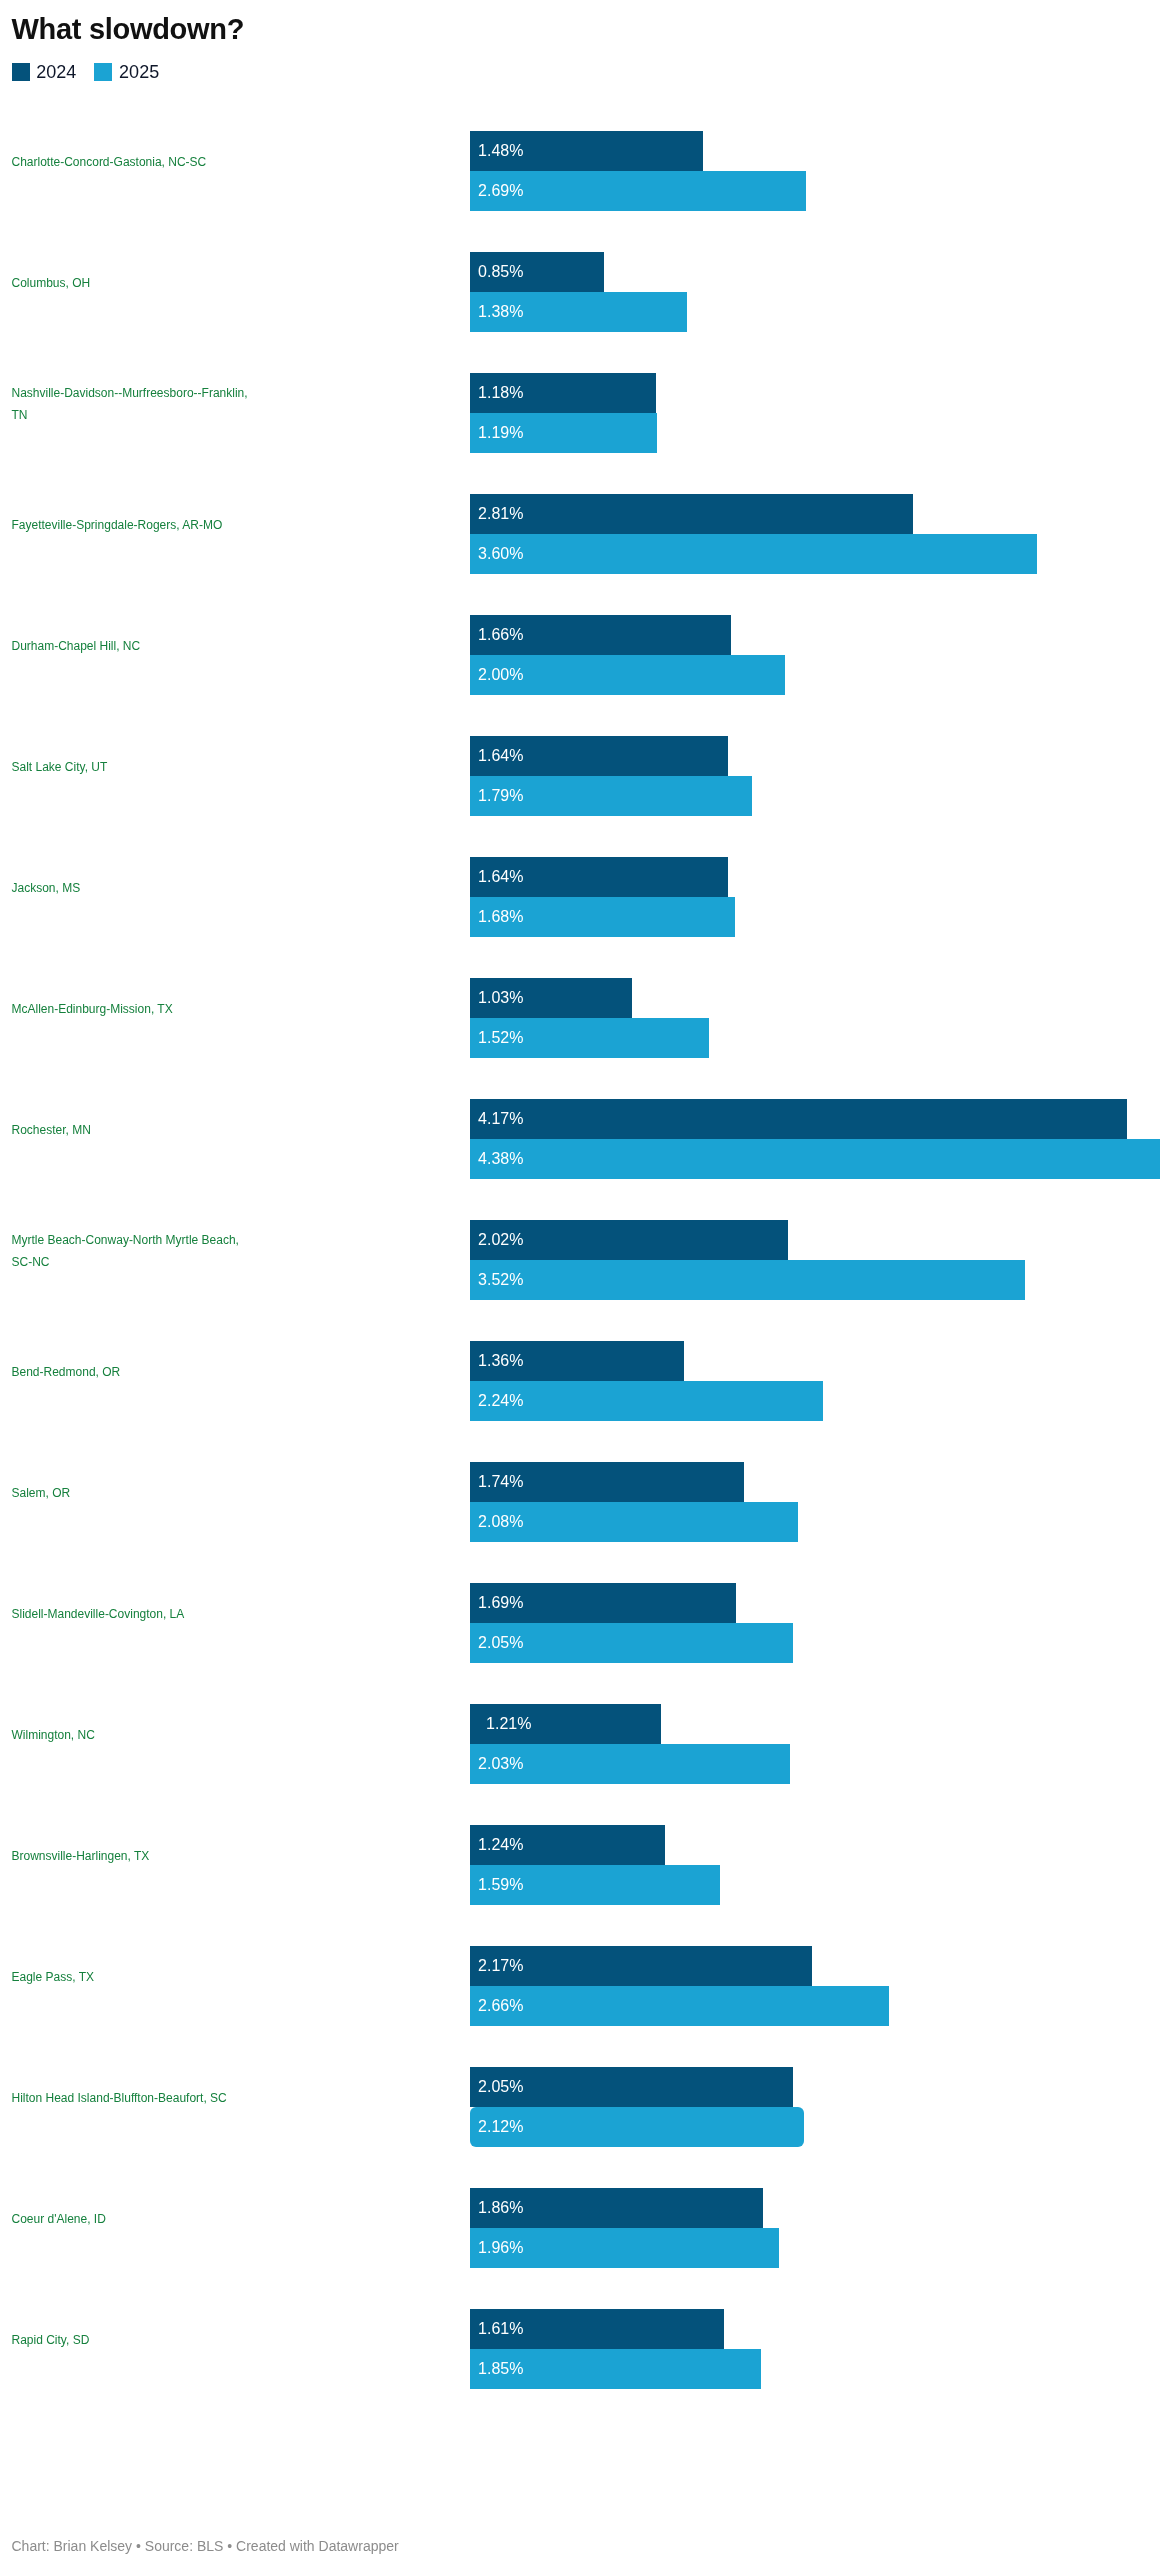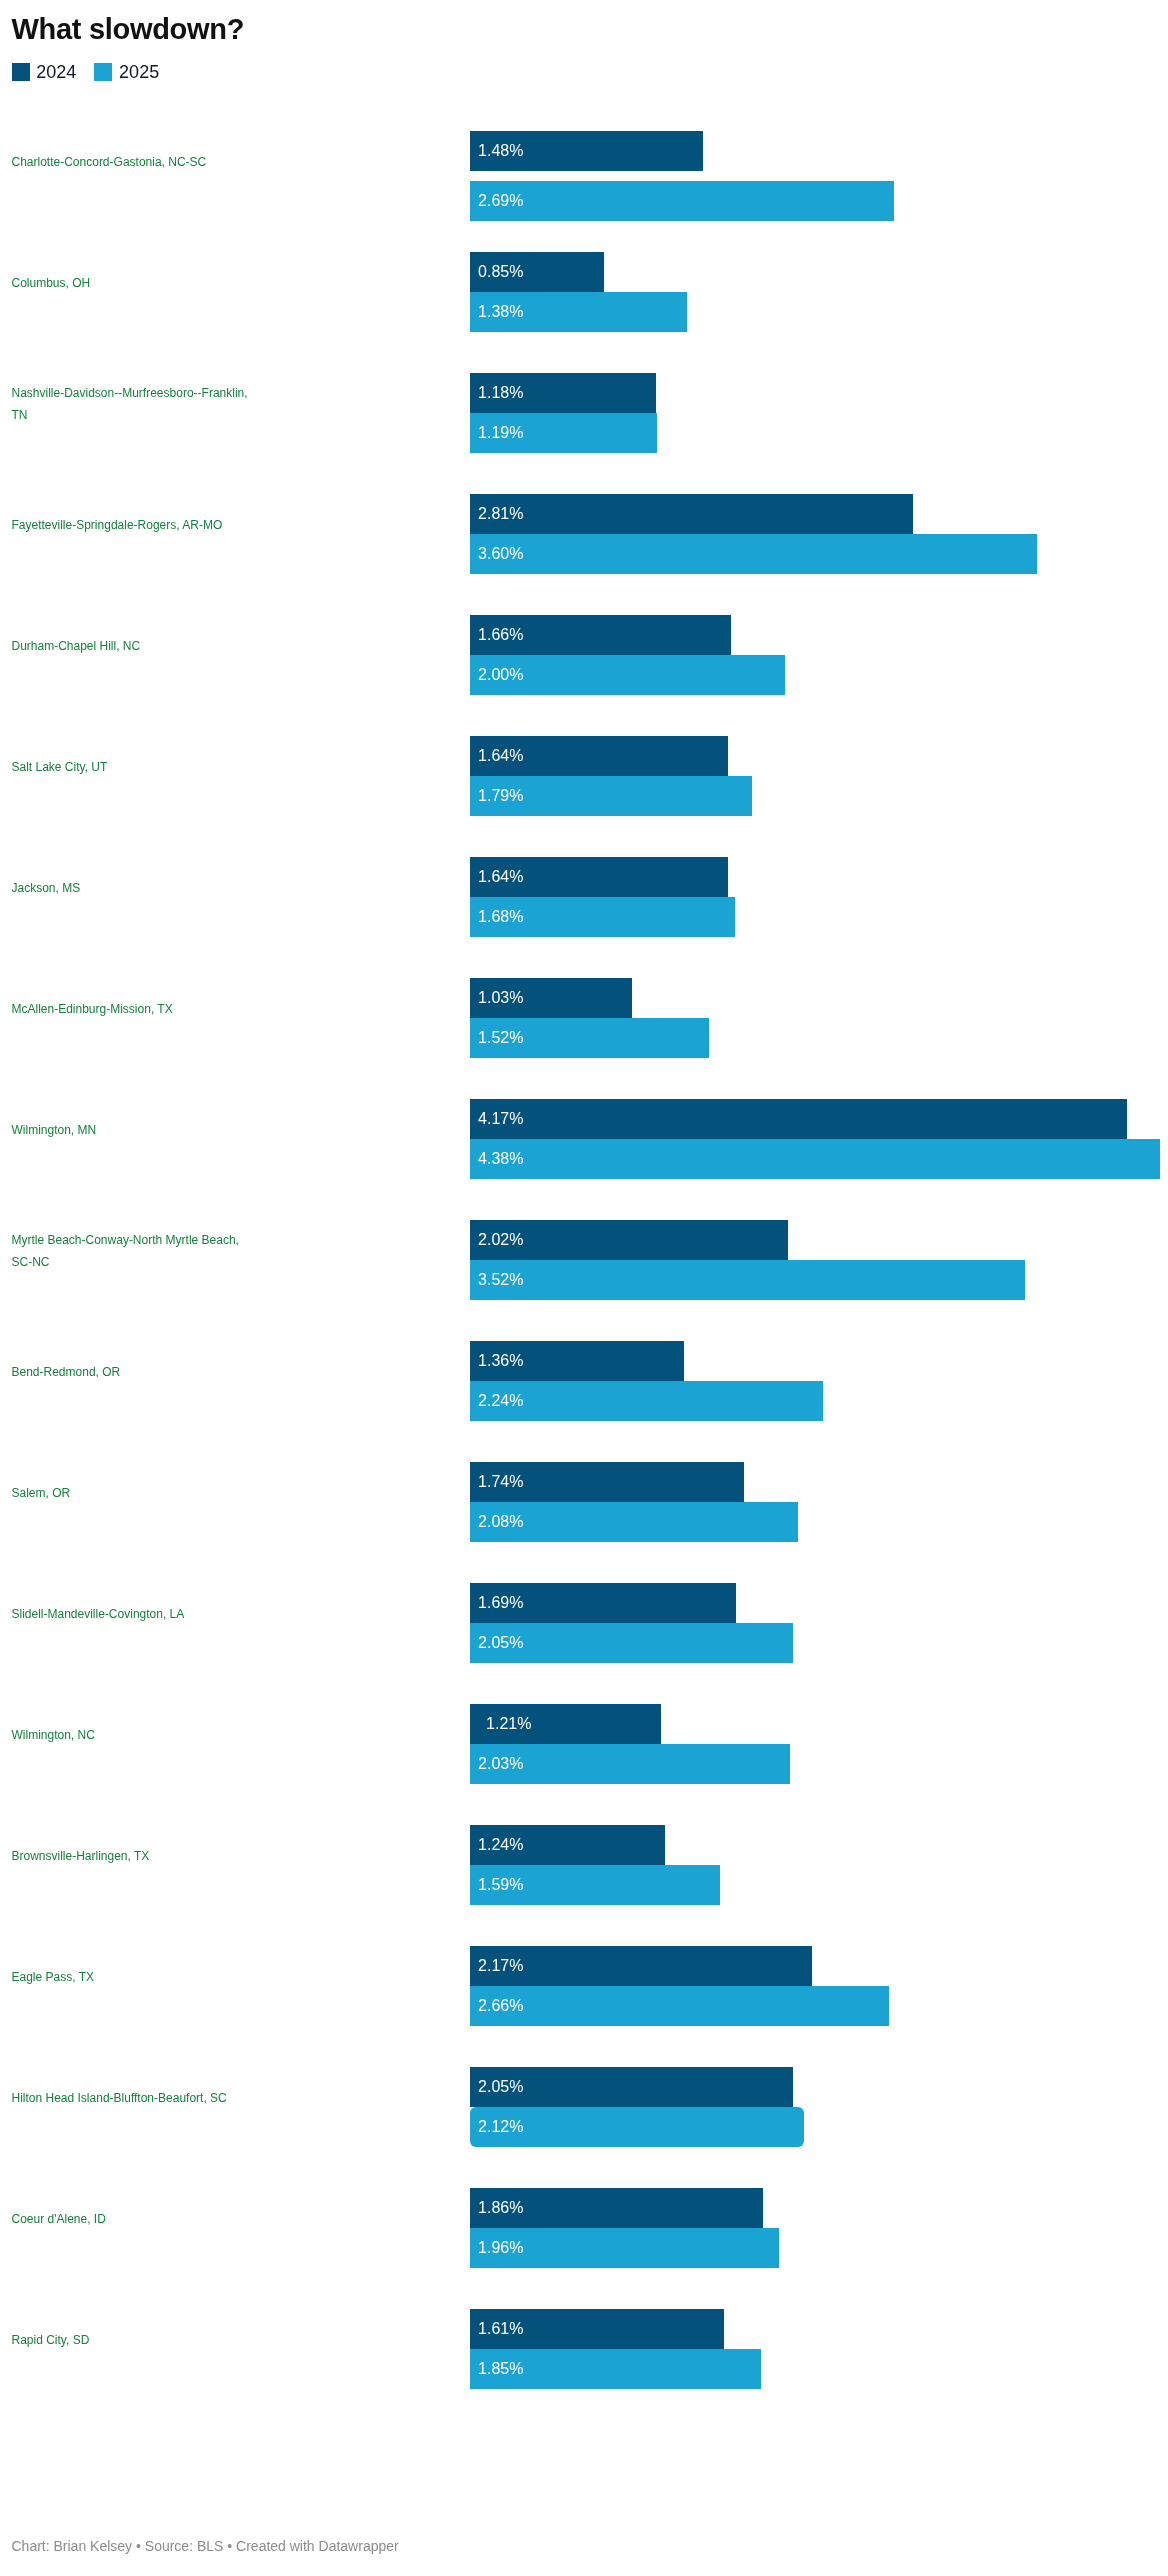--- a/index.html
+++ b/index.html
@@ -142,21 +142,21 @@
       <div class="metro-row">
         <div class="metro-label">
           <div>
             <span>Charlotte-Concord-Gastonia, NC-SC</span>
           </div>
         </div>
         <div class="bars">
           <div class="bar bar-2024" style="width: 233px;">
             <span class="bar-value">1.48%</span>
           </div>
-          <div class="bar bar-2025" style="width: 424px; margin-top: 10px;">
+          <div class="bar bar-2025" style="width: 336px;">
             <span class="bar-value">2.69%</span>
           </div>
         </div>
       </div>
       <div class="metro-row">
         <div class="metro-label">
           <div>
             <span>Columbus, OH</span>
           </div>
         </div>
@@ -256,21 +256,21 @@
             <span class="bar-value">1.03%</span>
           </div>
           <div class="bar bar-2025" style="width: 239px;">
             <span class="bar-value">1.52%</span>
           </div>
         </div>
       </div>
       <div class="metro-row">
         <div class="metro-label">
           <div>
-            <span>Wilmington, MN</span>
+            <span>Rochester, MN</span>
           </div>
         </div>
         <div class="bars">
           <div class="bar bar-2024" style="width: 657px;">
             <span class="bar-value">4.17%</span>
           </div>
           <div class="bar bar-2025" style="width: 690px;">
             <span class="bar-value">4.38%</span>
           </div>
         </div>

